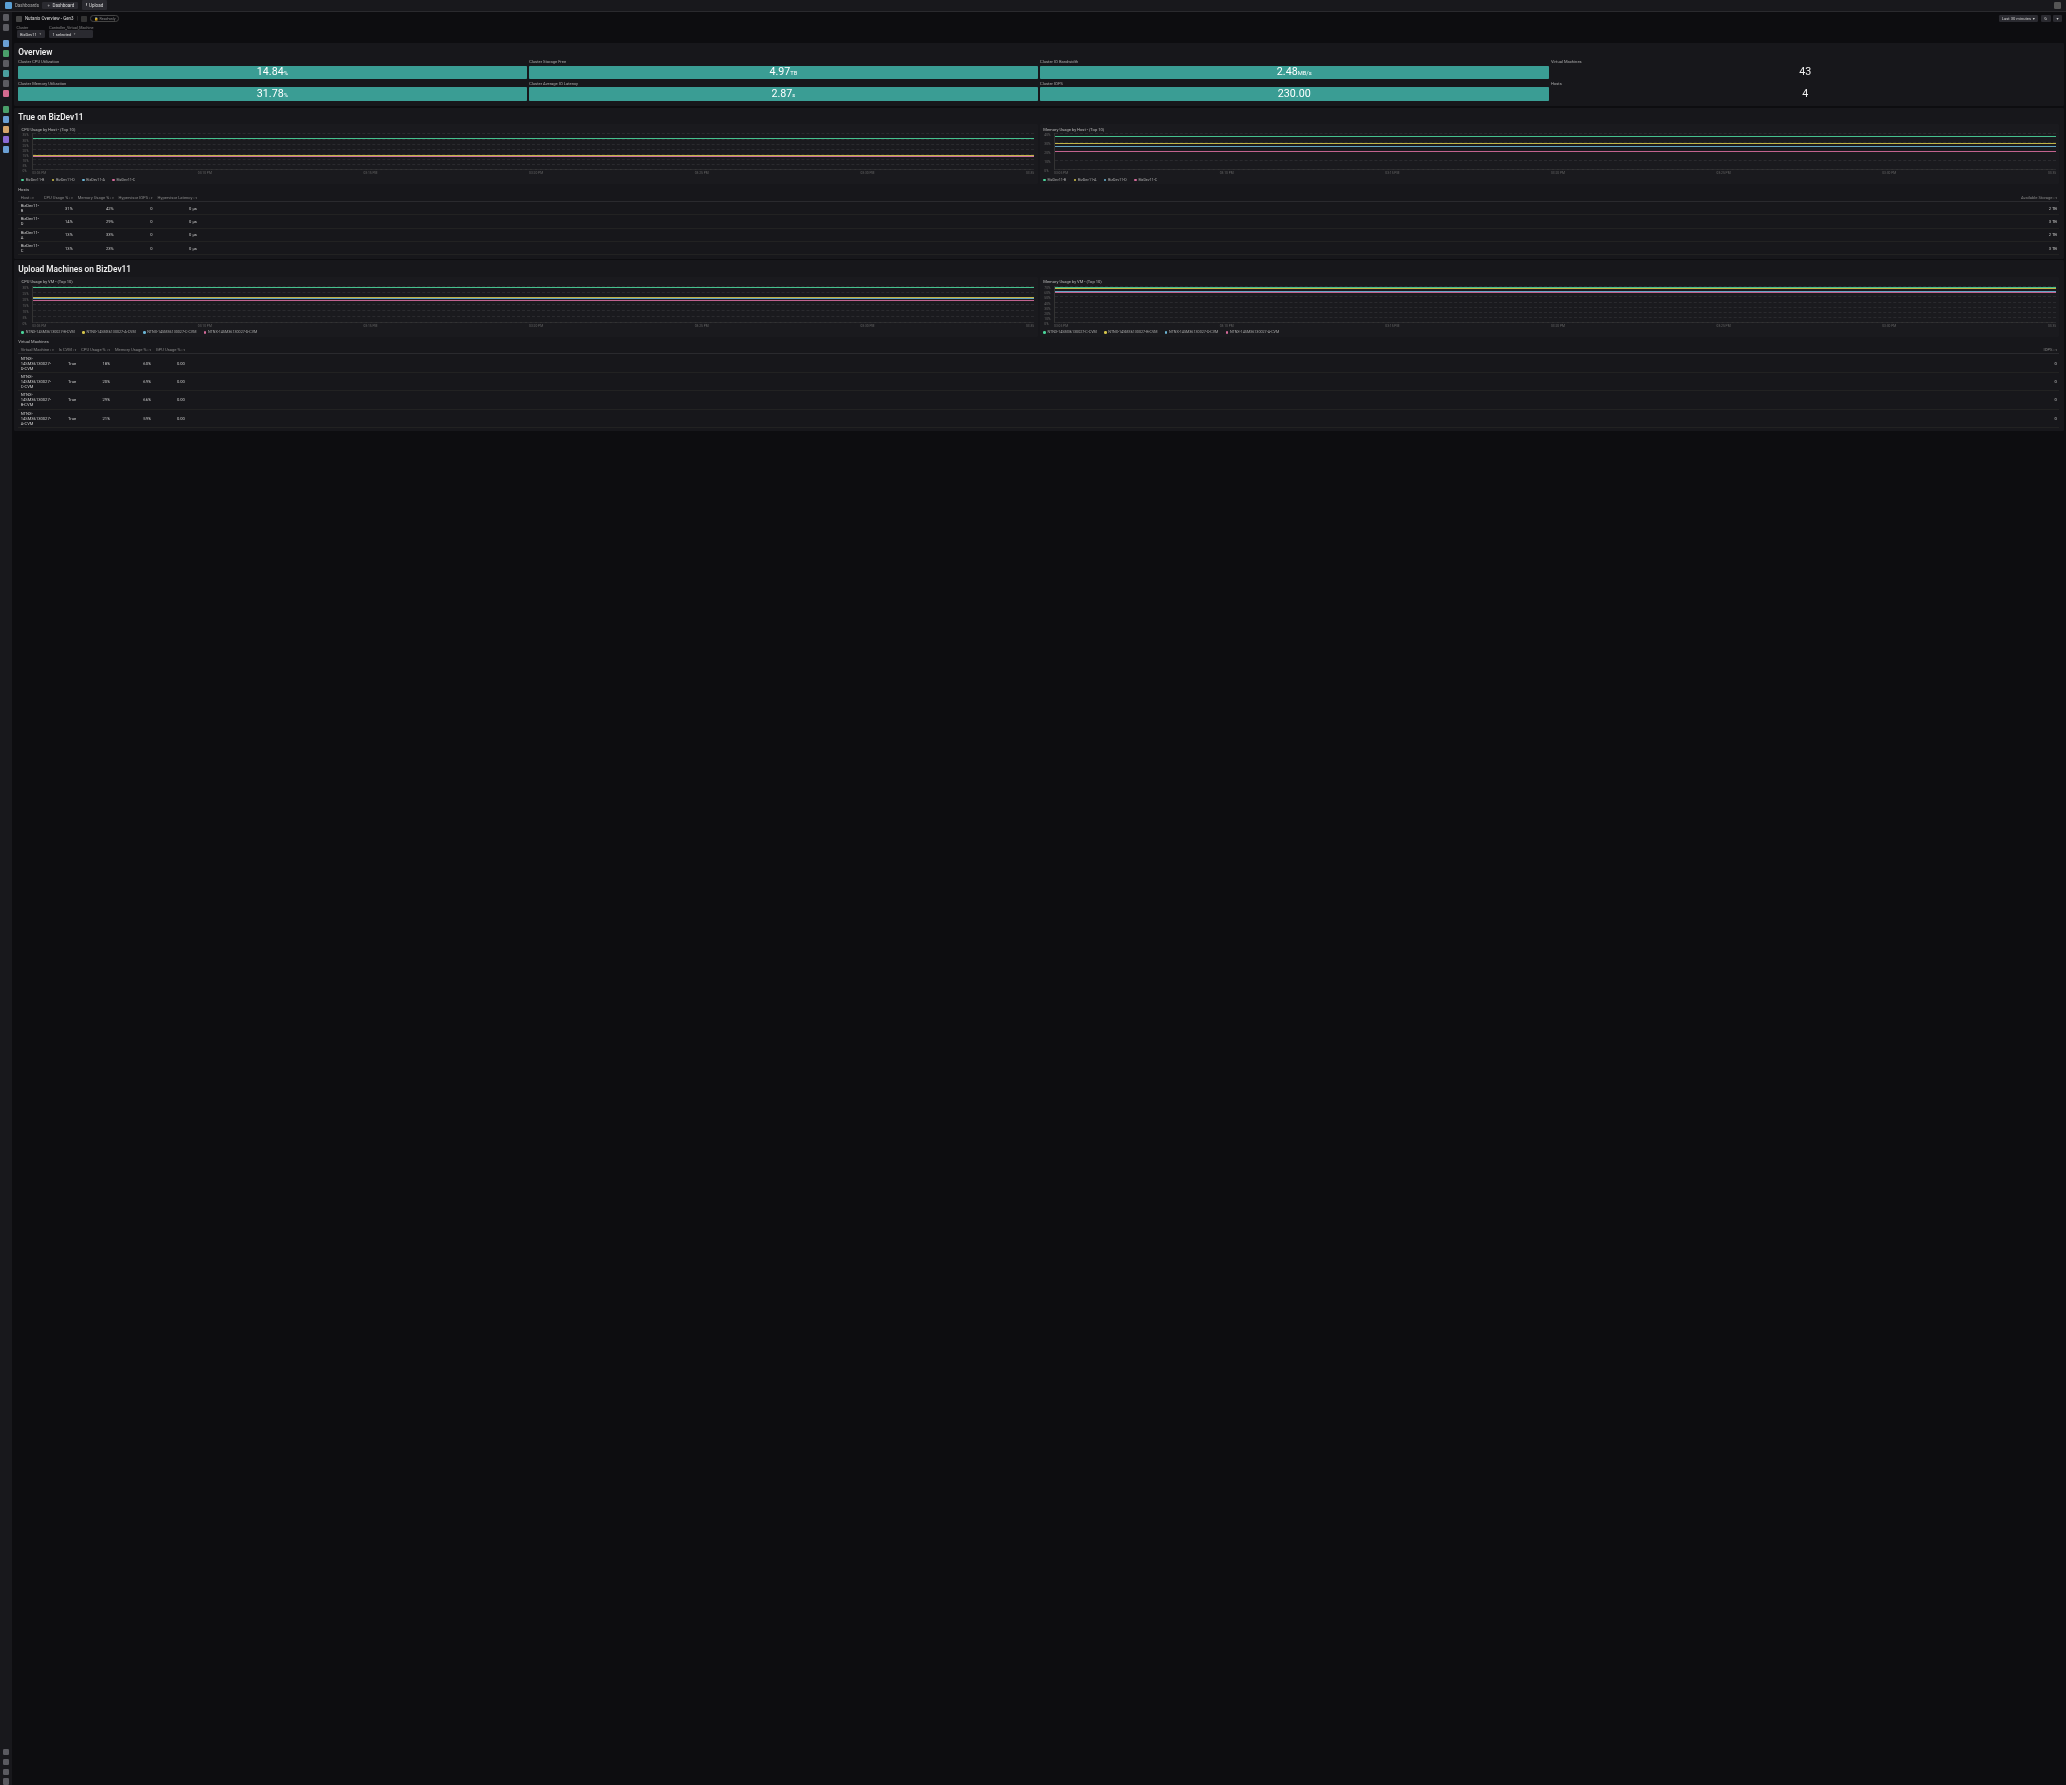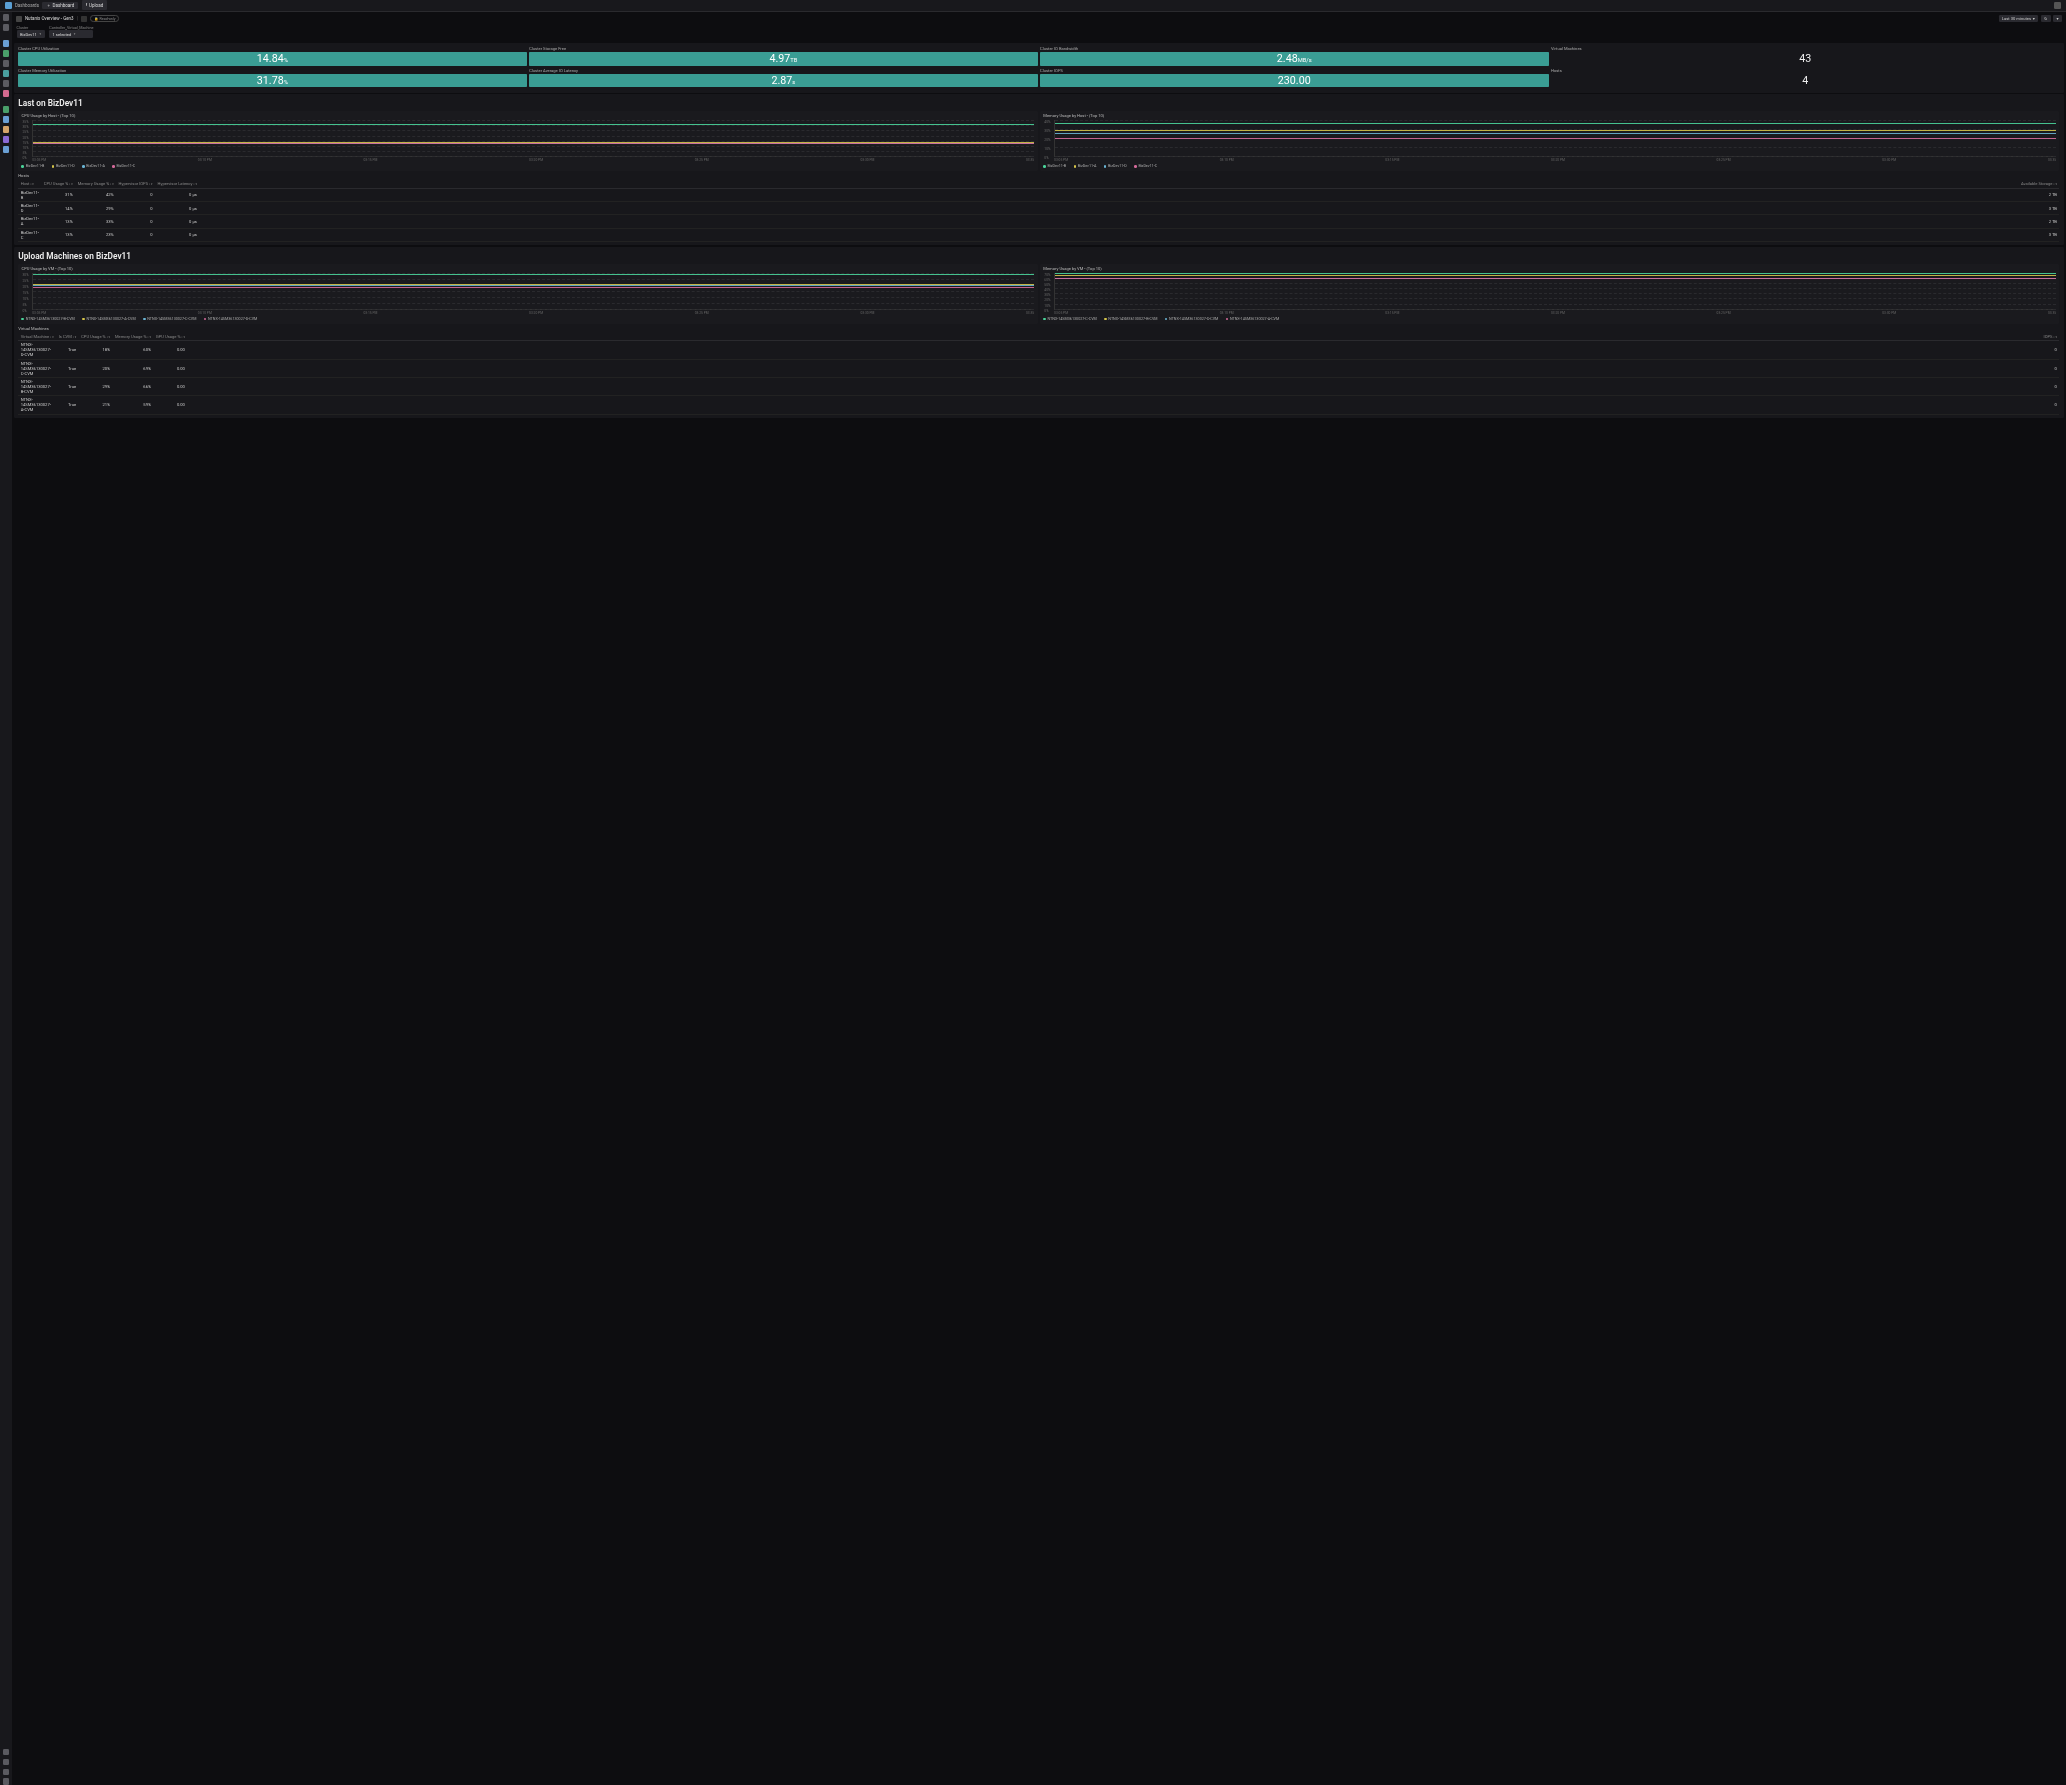--- a/index.html
+++ b/index.html
@@ -122,20 +122,21 @@
     </div>
     <div class="fblock">
       <span class="flabel">Controller_Virtual_Machine</span>
       <div class="fsel">
           <span>1 selected</span>
         </div>
     </div>
   </div>
 
   <div class="panel">
+    <div class="sect-title">Overview</div>
     <div class="stat-row" id="stat-row-1">
         <div class="stat">
           <div class="slabel">Cluster CPU Utilization</div>
           <div class="sval">14.84<span class="unit">%</span></div>
         </div>
         <div class="stat">
           <div class="slabel">Cluster Storage Free</div>
           <div class="sval">4.97<span class="unit">TB</span></div>
         </div>
         <div class="stat">
@@ -161,21 +162,21 @@
           <div class="sval">230.00<span class="unit"></span></div>
         </div>
         <div class="stat nocolor">
           <div class="slabel">Hosts</div>
           <div class="sval">4<span class="unit"></span></div>
         </div>
       </div>
   </div>
 
   <div class="panel">
-    <div class="sect-title">Last on BizDev11</div>
+    <div class="sect-title">True on BizDev11</div>
     <div class="chart-row">
       <div class="chart-panel" id="chart-hcpu">
           <div class="chart-title">CPU Usage by Host - (Top 10)</div>
           <div class="chart-area" style="margin-left:10.7px">
             <span class="ytick" style="top:0%">35%</span>
             <div class="hline" style="top:0%"></div>
             <span class="ytick" style="top:14.285714285714285%">30%</span>
             <div class="hline" style="top:14.285714285714285%"></div>
             <span class="ytick" style="top:28.57142857142857%">25%</span>
             <div class="hline" style="top:28.57142857142857%"></div>

